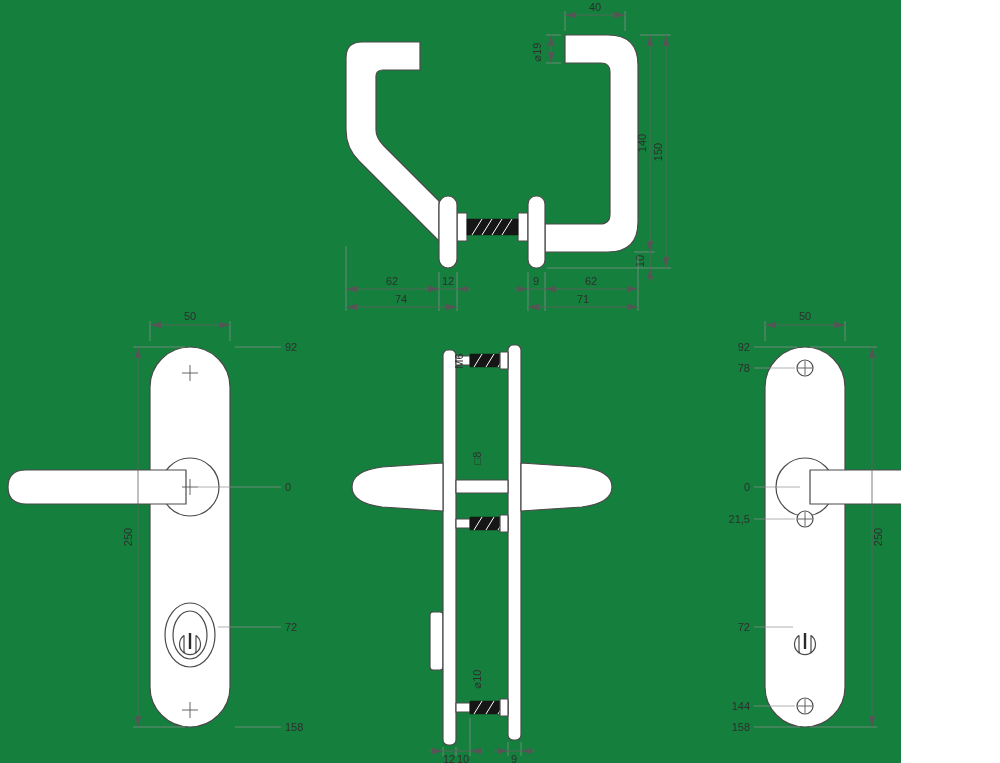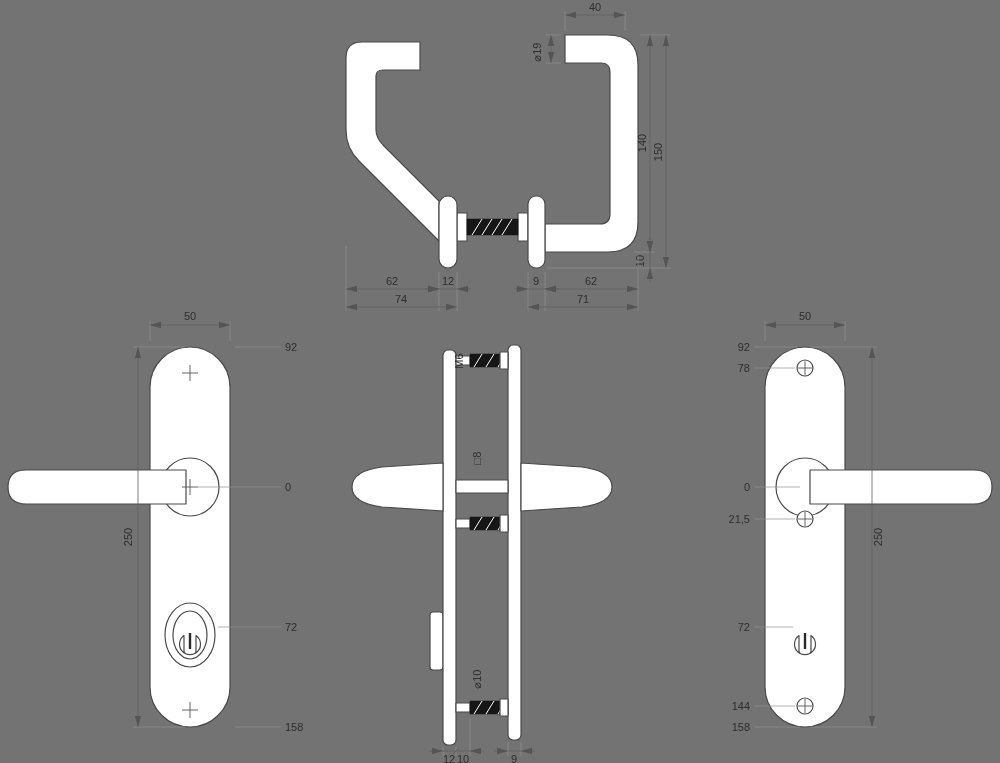--- a/index.html
+++ b/index.html
@@ -1,16 +1,16 @@
 <!DOCTYPE html>
 <html><head>
 <meta charset="utf-8">
 <style>
   html,body{margin:0;padding:0;background:#ffffff;}
-  #stage{position:relative;width:1000px;height:763px;background:#737373;overflow:hidden;
+  #stage{position:relative;width:901px;height:763px;background:#15803d;overflow:hidden;
          font-family:"Liberation Sans","DejaVu Sans",sans-serif;}
   svg{display:block;}
   text{font-family:"Liberation Sans","DejaVu Sans",sans-serif;font-size:11px;fill:#2e2e2e;}
   .o{fill:#ffffff;stroke:#4a4a4a;stroke-width:1.2;stroke-linejoin:round;}
   .on{fill:none;stroke:#4a4a4a;stroke-width:1.2;stroke-linejoin:round;}
   .ext{stroke:#8f8f8f;stroke-width:0.7;}
   .dim{stroke:#5f5f5f;stroke-width:0.8;}
   .blk{fill:#161616;stroke:#161616;stroke-width:0.5;}
   .hatch{stroke:#ffffff;stroke-width:1;}
   .cross{stroke:#555555;stroke-width:0.9;}

